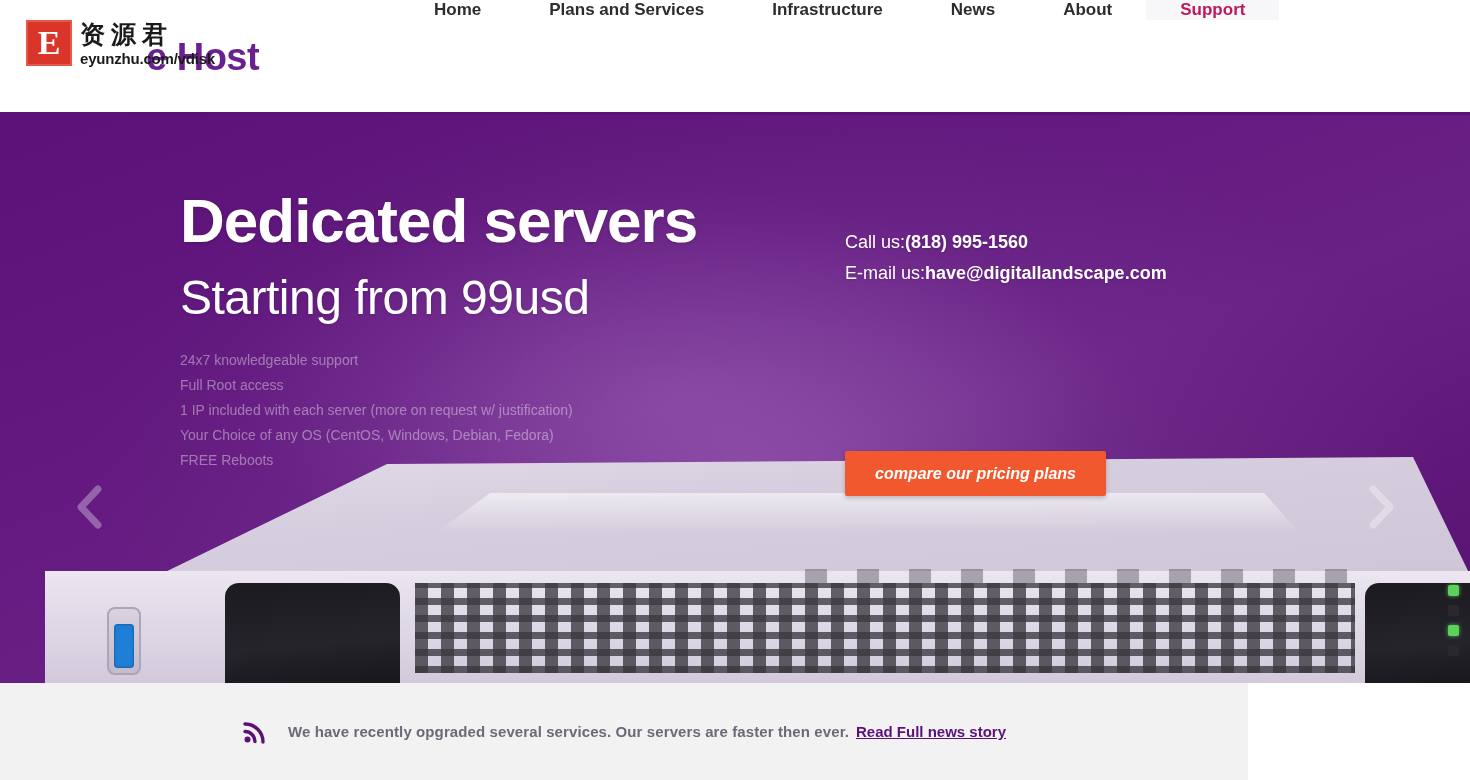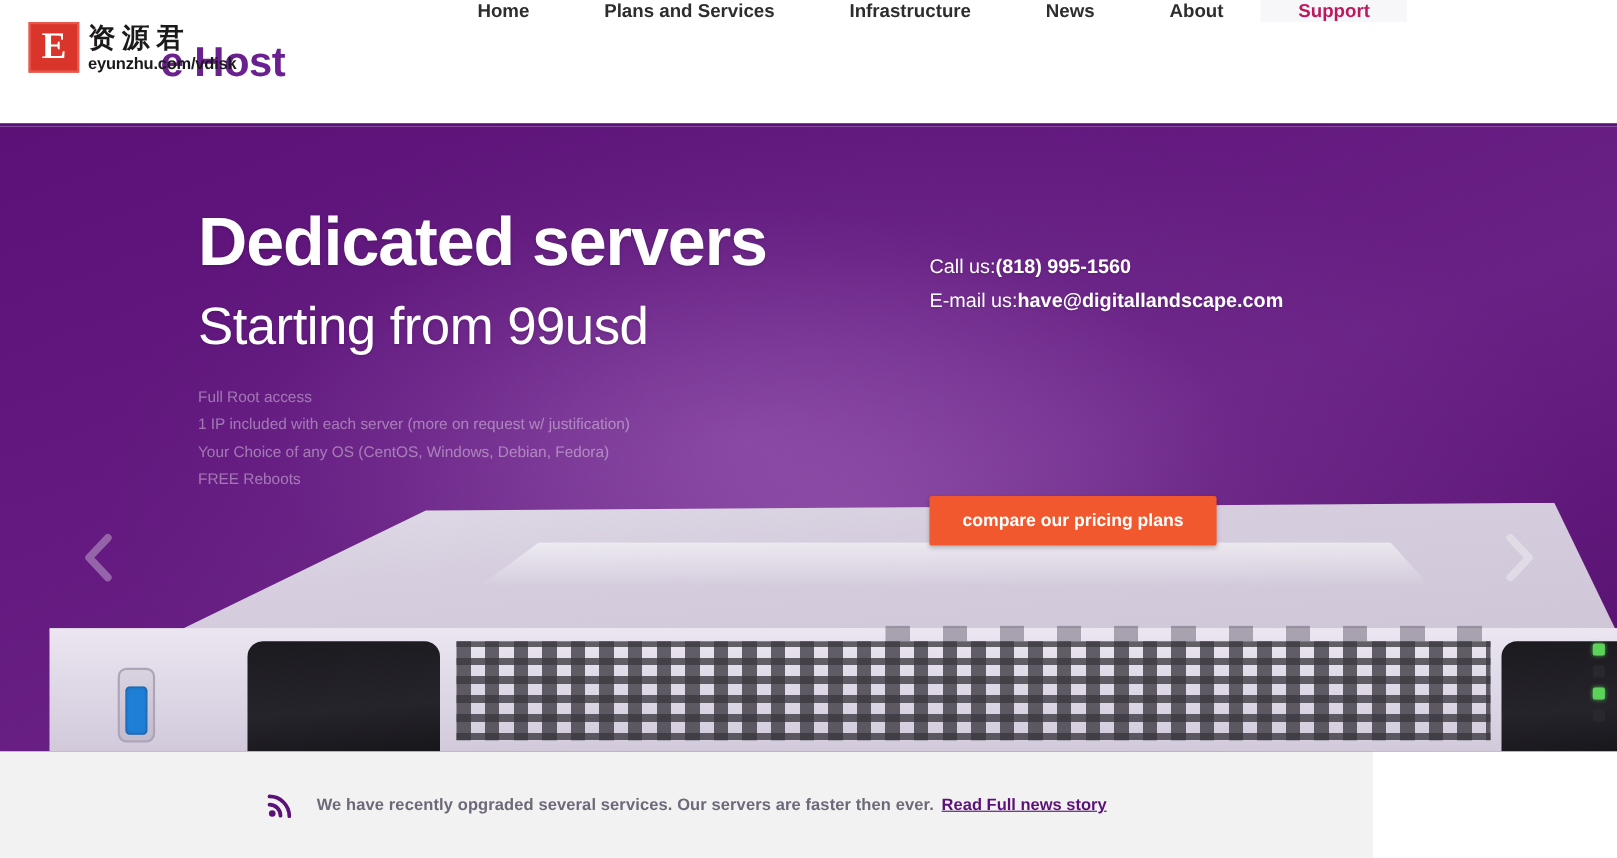--- a/index.html
+++ b/index.html
@@ -108,20 +108,21 @@
   .cta {
     position:absolute; left:845px; top:336px; z-index:3;
     width:261px; height:45px;
     background:#F2582D;
     border:none; border-radius:2px;
     box-shadow:0 2px 4px rgba(0,0,0,0.22);
     display:flex; align-items:center; justify-content:center;
     font-family:"Liberation Sans", sans-serif;
     font-size:16px; font-weight:bold; color:#ffffff;
     cursor:pointer;
+    font-style:italic;
   }
 
   
   .arrow {
     position:absolute; top:365px; z-index:4;
     width:54px; height:54px; cursor:pointer;
     display:flex; align-items:center; justify-content:center;
   }
   .arrow-prev { left:62px; }
   .arrow-next { left:1355px; }
@@ -265,20 +266,21 @@
         <div class="led led-green"></div>
         <div class="led led-dark"></div>
       </div>
     </div>
   </div>
 
   <div class="hero-copy">
     <div class="hero-h1">Dedicated servers</div>
     <div class="hero-h2">Starting from 99usd</div>
     <div class="hero-feats">
+      <div class="hero-feat">24x7 knowledgeable support</div>
       <div class="hero-feat">Full Root access</div>
       <div class="hero-feat">1 IP included with each server (more on request w/ justification)</div>
       <div class="hero-feat">Your Choice of any OS (CentOS, Windows, Debian, Fedora)</div>
       <div class="hero-feat">FREE Reboots</div>
     </div>
   </div>
 
   <div class="hero-contact">
     <div class="contact-line">
       <span>Call us:</span><b>(818) 995-1560</b>

